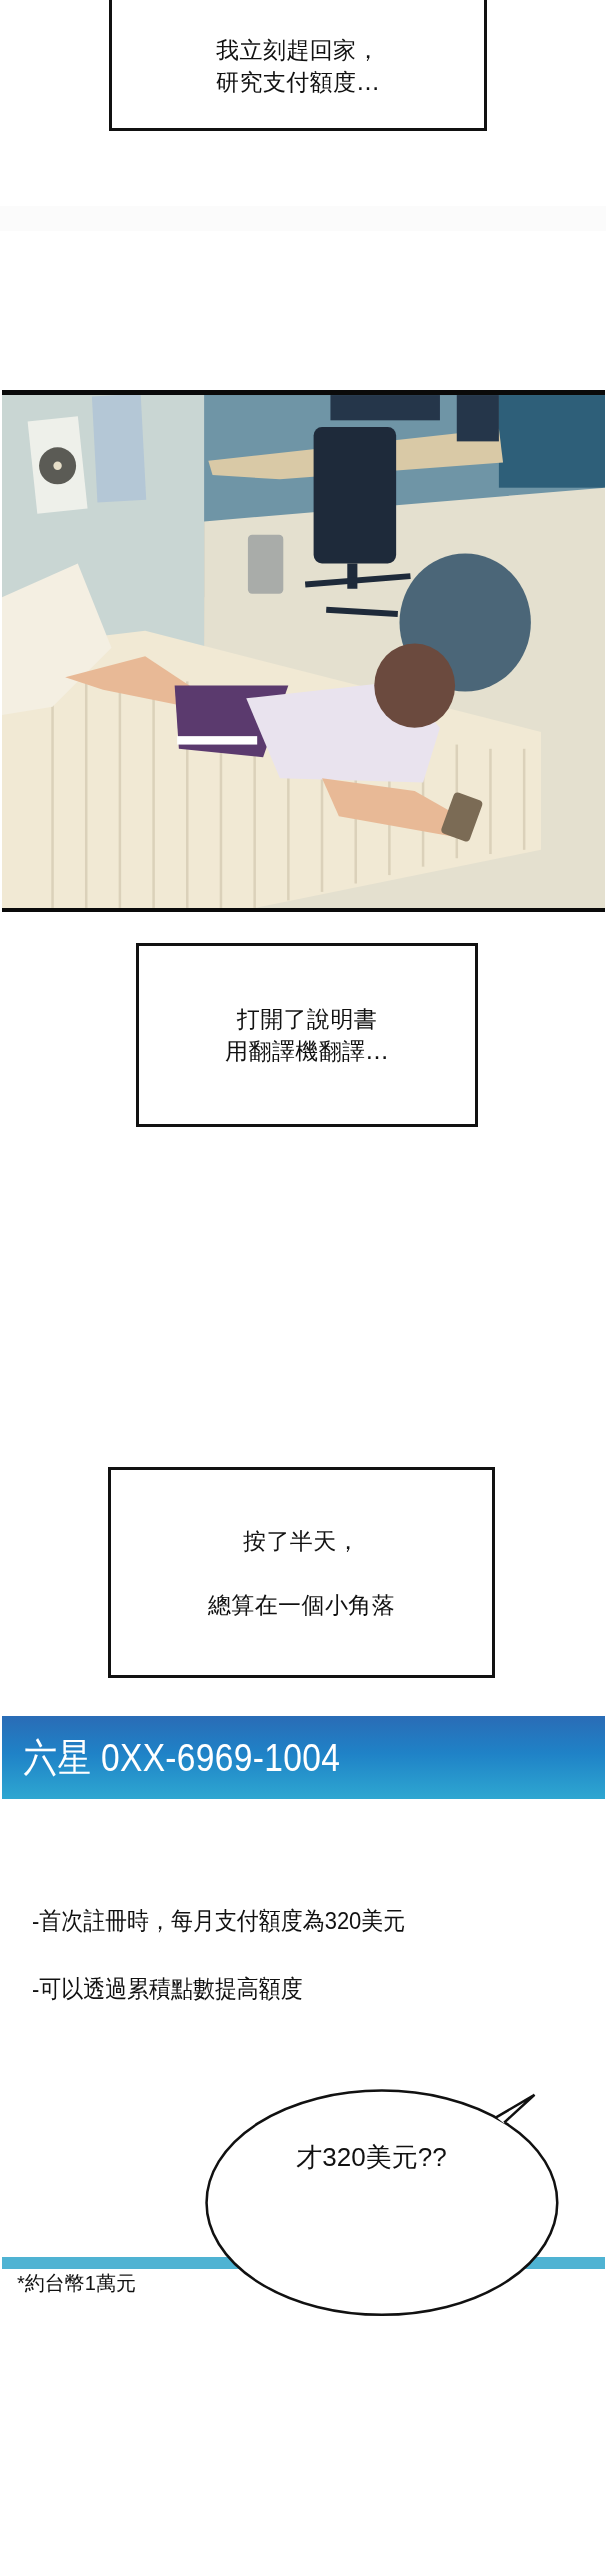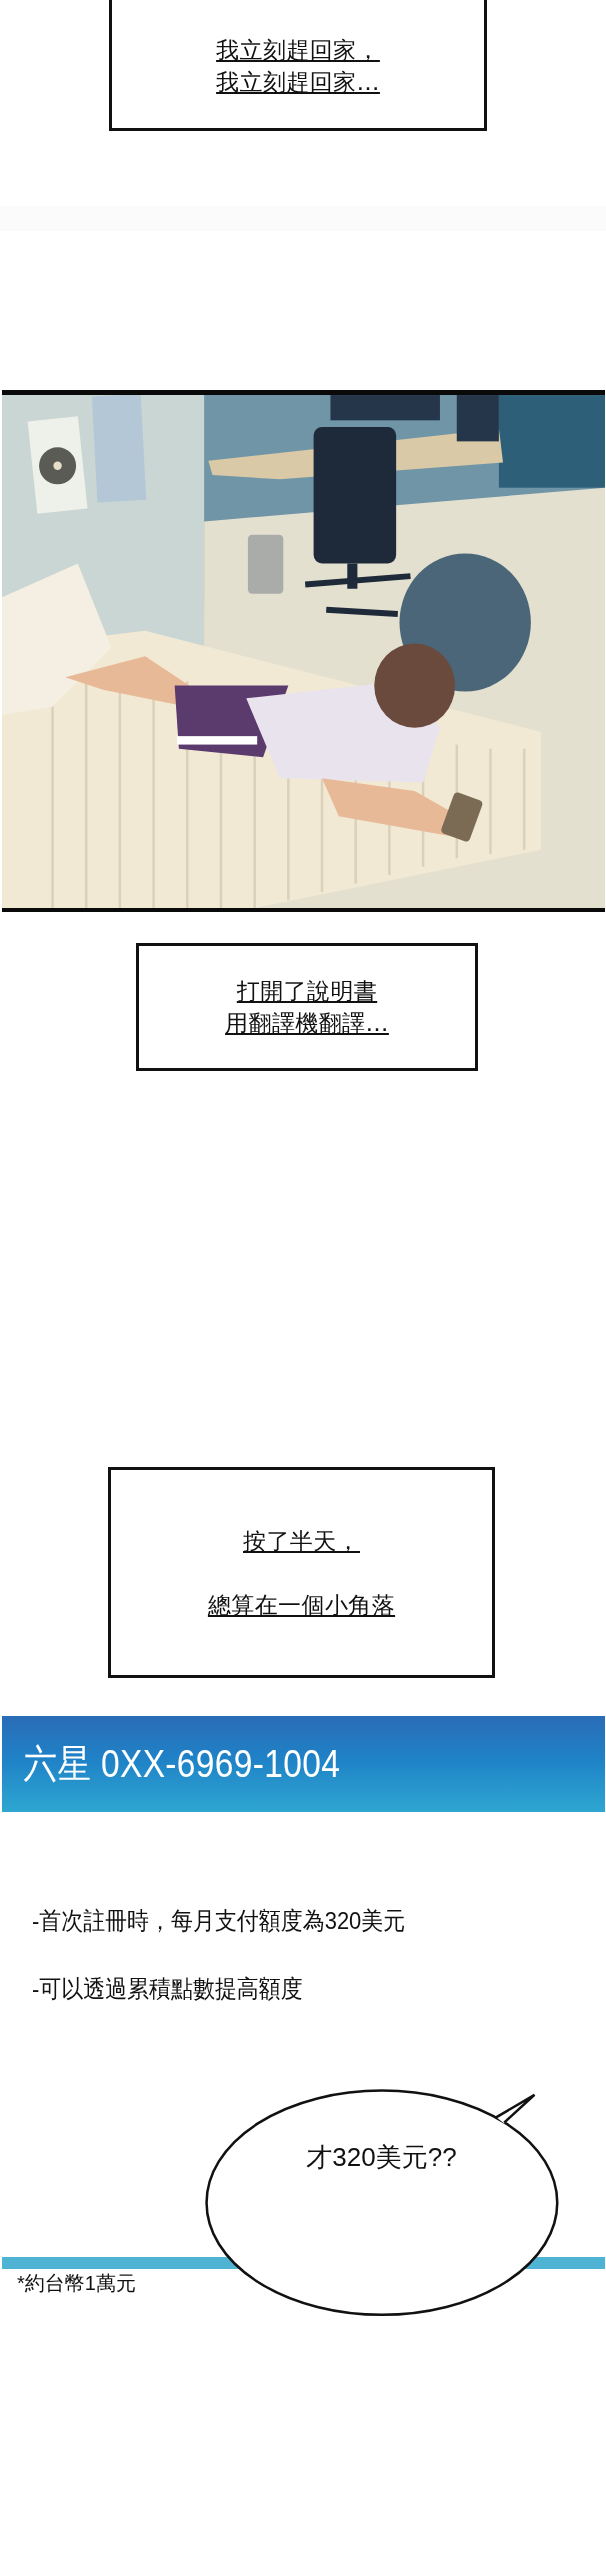--- a/index.html
+++ b/index.html
@@ -9,65 +9,65 @@
       font-family: "DejaVu Sans", "Liberation Sans", sans-serif;
       color:#111;
     }
     .abs { position:absolute; }
     .caption-box {
       position:absolute; box-sizing:border-box;
       border:3.4px solid #111; background:#fff;
       display:flex; flex-direction:column; align-items:center; justify-content:center;
       text-align:center;
     }
-    .caption-line { font-size:23px; line-height:32px; white-space:nowrap; letter-spacing:0.4px;text-decoration:underline; }
+    .caption-line { font-size:23px; line-height:32px; white-space:nowrap; letter-spacing:0.4px; }
     .faint-band { left:0; top:206px; width:607px; height:25px; background:#fbfbfb; }
 
     
     .panel {
       left:1.7px; top:390px; width:603px; height:522px; box-sizing:border-box;
       border-top:5px solid #0a0a0a; border-bottom:4.2px solid #0a0a0a;
       overflow:hidden;
       background:linear-gradient(180deg,#3d6e86 0%,#7fa1ad 30%,#d7d5c7 55%,#f1ead3 100%);
     }
     .panel svg { display:block; }
 
     .blue-bar {
-      left:1.7px; top:1716px; width:603px; height:96px;
+      left:1.7px; top:1716px; width:603px; height:83px;
       background:linear-gradient(180deg,#2a6cb6 0%,#1f82c7 45%,#2ea7d1 100%);
       display:flex; align-items:center;
     }
     .blue-bar-title {
       color:#fff; font-size:39px; padding-left:25px; letter-spacing:0.4px;
       font-family:"Liberation Sans", "DejaVu Sans", sans-serif;
       transform:scaleX(0.86); transform-origin:left center; white-space:nowrap;
     }
     .bullet {
       left:32px; font-size:24.4px; white-space:nowrap;
       font-family:"Liberation Sans", "DejaVu Sans", sans-serif;
       transform:scaleX(0.9); transform-origin:left center;
     }
     .cyan-bar { left:1.7px; top:2257px; width:603px; height:11.8px; background:#4fb3d3; }
     .note { left:17px; top:2270px; font-size:20px; white-space:nowrap;
       font-family:"Liberation Sans", "DejaVu Sans", sans-serif; }
 
     .bubble-svg { left:0; top:2072px; }
     .bubble-text {
-      left:213px; top:2140px; width:337px; text-align:center;
+      left:203px; top:2140px; width:337px; text-align:center;
       font-size:26px; line-height:34px;
       font-family:"Liberation Sans", "DejaVu Sans", sans-serif;
     }
     .bubble-text div { white-space:nowrap; }
   </style>
 </head>
 <body>
 
 <div class="caption-box" style="left:109px; top:-3.4px; width:378px; height:134px; padding-top:5px;">
   <div class="caption-line">我立刻趕回家，</div>
-  <div class="caption-line">我立刻趕回家…</div>
+  <div class="caption-line">研究支付額度…</div>
 </div>
 
 <div class="abs faint-band"></div>
 
 <div class="abs panel">
   <svg width="603" height="513" viewBox="0 0 716 609">
 
     <rect x="0" y="0" width="716" height="240" fill="#6f95a6"></rect>
     <rect x="590" y="0" width="126" height="110" fill="#2e5f79"></rect>
 
@@ -122,21 +122,21 @@
     <polygon points="290,360 470,340 520,395 500,460 330,455" fill="#e9e3ee"></polygon>
 
     <polygon points="380,455 490,470 560,510 540,525 400,500" fill="#e8b996"></polygon>
 
     <rect x="528" y="475" width="36" height="52" rx="5" fill="#7b6b55" transform="rotate(20 546 501)"></rect>
 
     <ellipse cx="490" cy="345" rx="48" ry="50" fill="#6b4a3e"></ellipse>
   </svg>
 </div>
 
-<div class="caption-box" style="left:136px; top:943px; width:342px; height:128px;">
+<div class="caption-box" style="left:136px; top:943px; width:342px; height:184px;">
   <div class="caption-line">打開了說明書</div>
   <div class="caption-line">用翻譯機翻譯…</div>
 </div>
 
 <div class="caption-box" style="left:108px; top:1467px; width:387px; height:211px;gap:32px;">
   <div class="caption-line">按了半天，</div>
   <div class="caption-line">總算在一個小角落</div>
 </div>
 
 <div class="abs blue-bar">

